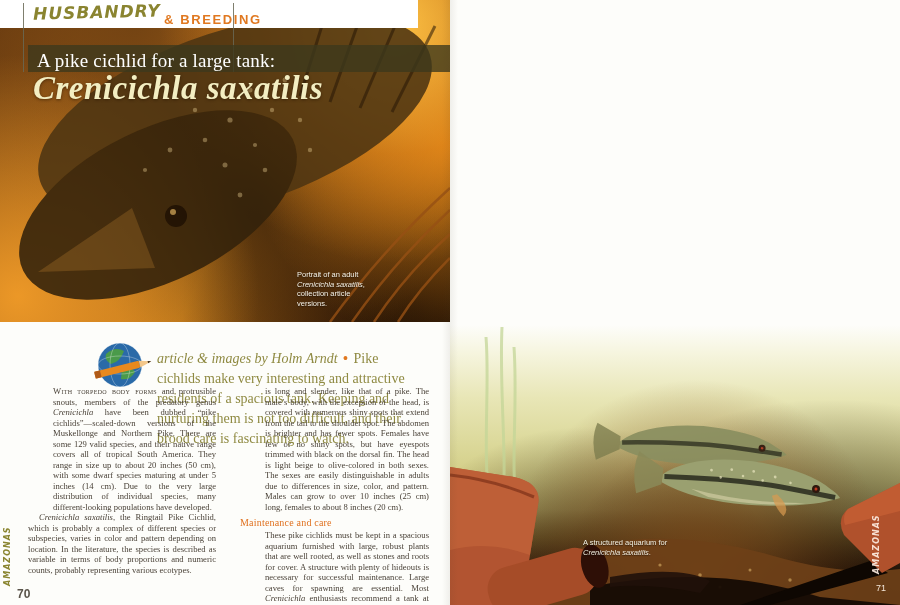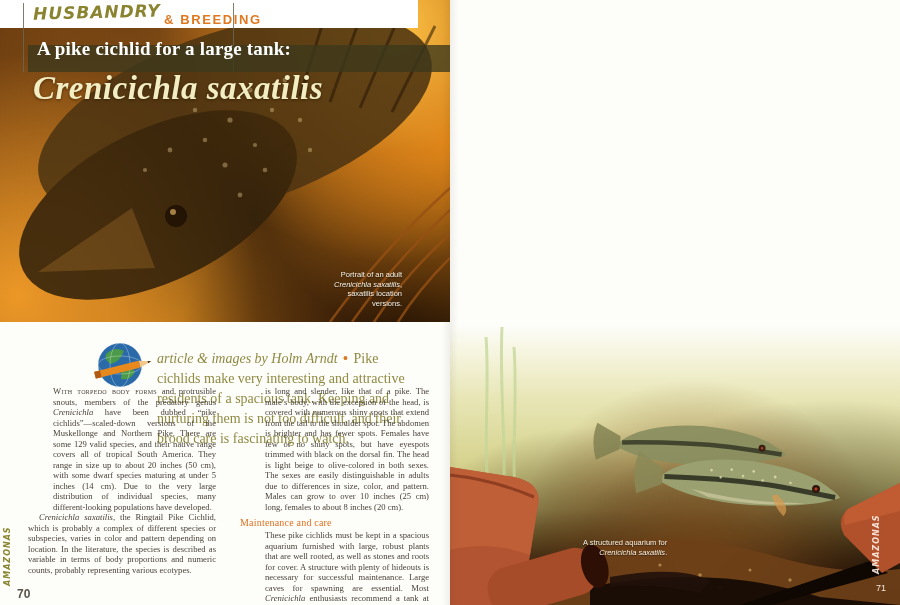--- a/index.html
+++ b/index.html
@@ -19,26 +19,26 @@
   .photo-left svg{position:absolute;left:0;top:0;}
   .masthead{position:absolute;left:0;top:0;width:418px;height:28px;background:#ffffff;}
   .rule-v{position:absolute;top:3px;width:1px;height:69px;background:rgba(105,105,85,.85);}
   .rule-v.r1{left:23px;} .rule-v.r2{left:233px;}
   .section-script{position:absolute;left:33px;top:2px;font-family:"DejaVu Sans",sans-serif;
     font-style:italic;font-weight:bold;font-size:17px;letter-spacing:1px;color:#8a8430;
     transform:rotate(-1.5deg);}
   .section-sub{position:absolute;left:164px;top:12px;font-family:"Liberation Sans",sans-serif;
     font-weight:bold;font-size:13px;letter-spacing:1.6px;color:#e07820;}
   .kicker-band{position:absolute;left:28px;top:45px;width:422px;height:27px;background:rgba(60,56,28,.78);}
-  .kicker{position:absolute;left:37px;top:38px;font-size:19px;color:#ffffff;letter-spacing:.2px;font-weight:bold;}
+  .kicker{position:absolute;left:37px;top:50px;font-size:19px;color:#ffffff;letter-spacing:.2px;}
   .main-title{position:absolute;left:33px;top:70px;font-size:33px;font-style:italic;font-weight:bold;
     color:#f3eec2;text-shadow:0 1px 3px rgba(40,20,0,.6);letter-spacing:.5px;}
   .cap-left{position:absolute;left:297px;top:270px;width:105px;font-family:"Liberation Sans",sans-serif;
     font-size:7.5px;line-height:9.5px;color:#f5f2e8;text-shadow:0 1px 1px rgba(0,0,0,.45);}
-  .cap-line{white-space:nowrap;text-align:right;}
+  .cap-line{white-space:nowrap;}
   .byline-block{position:absolute;left:157px;top:335px;width:264px;font-size:14px;line-height:20px;
     color:#8f8a42;}
   .byline-block .credit{font-style:italic;}
   .byline-block .bullet{color:#e07820;font-weight:bold;padding:0 2px;}
   .globe-wrap{position:absolute;left:94px;top:338px;width:62px;height:54px;}
   
   .cols{position:absolute;}
   .cols-left{left:28px;top:386px;width:392px;height:215px;}
   .col{position:absolute;top:0;}
   .cols-left .c1{left:0;width:188px;} .cols-left .c2{left:212px;width:189px;}
@@ -123,21 +123,21 @@
       <div class="section-script">HUSBANDRY</div>
       <div class="section-sub">&amp; BREEDING</div>
 
       <div class="kicker-band"></div>
       <div class="kicker">A pike cichlid for a large tank:</div>
       <div class="main-title">Crenicichla saxatilis</div>
 
       <div class="cap-left">
           <div class="cap-line">Portrait of an adult</div>
           <div class="cap-line"><i>Crenicichla saxatilis</i>,</div>
-          <div class="cap-line">saxatilis location</div>
+          <div class="cap-line">collection article</div>
           <div class="cap-line">versions.</div>
         </div>
     </div>
 
     <div class="globe-wrap">
       <svg width="62" height="54" viewBox="0 0 62 54">
         <circle cx="26" cy="27" r="22" fill="#2a6aa8"></circle>
         <path d="M12 16 Q 21 8 30 13 Q 26 24 17 26 Q 10 22 12 16 Z" fill="#4a9a4a"></path>
         <path d="M28 31 Q 37 28 41 34 Q 36 43 27 41 Z" fill="#4a9a4a"></path>
         <ellipse cx="26" cy="27" rx="22" ry="22" fill="none" stroke="rgba(255,255,255,0.35)" stroke-width="1"></ellipse>

